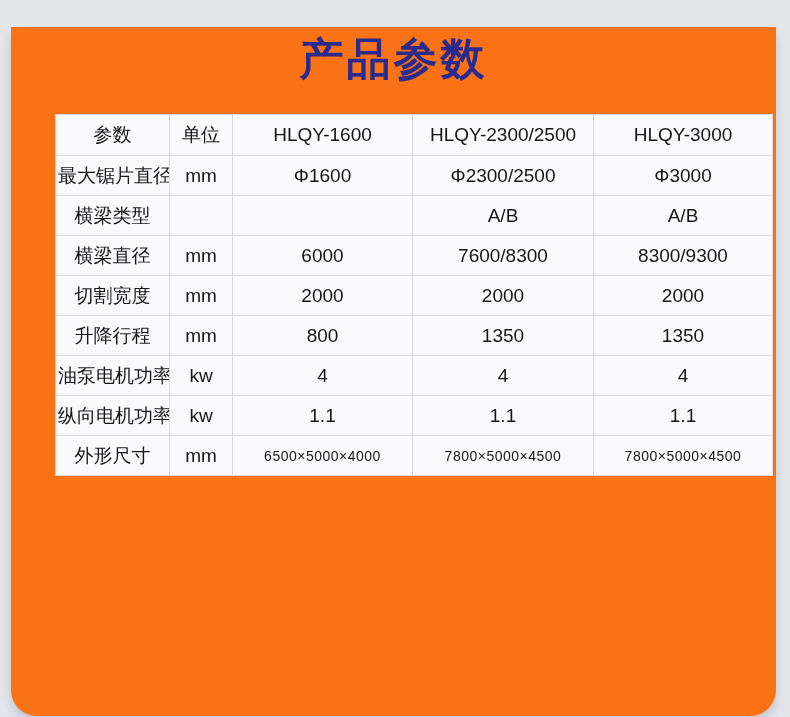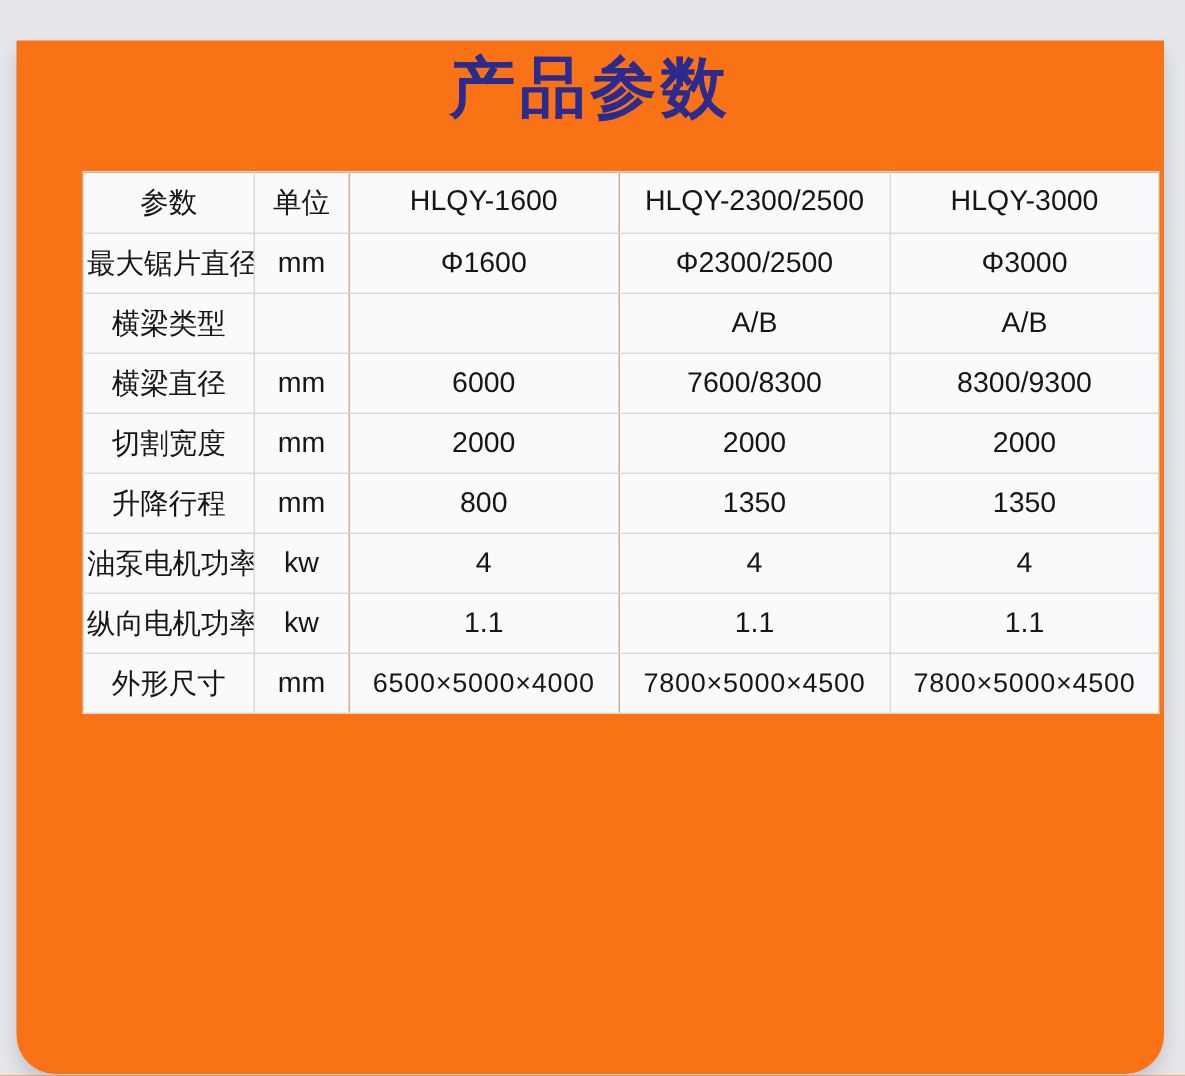--- a/index.html
+++ b/index.html
@@ -58,21 +58,21 @@
     font-size: 19px;
     font-weight: normal;
     color: #161616;
     white-space: nowrap;
     overflow: hidden;
   }
   .spec-table thead th {
     height: 40px;
   }
   .spec-table tr.row-dims td.value-cell {
-    font-size: 18px;
+    font-size: 14px;
     letter-spacing: 0.5px;
   }
 </style>
 </head>
 <body>
 
 <div class="card">
   <h1 class="title">产品参数</h1>
 
   <table class="spec-table">

